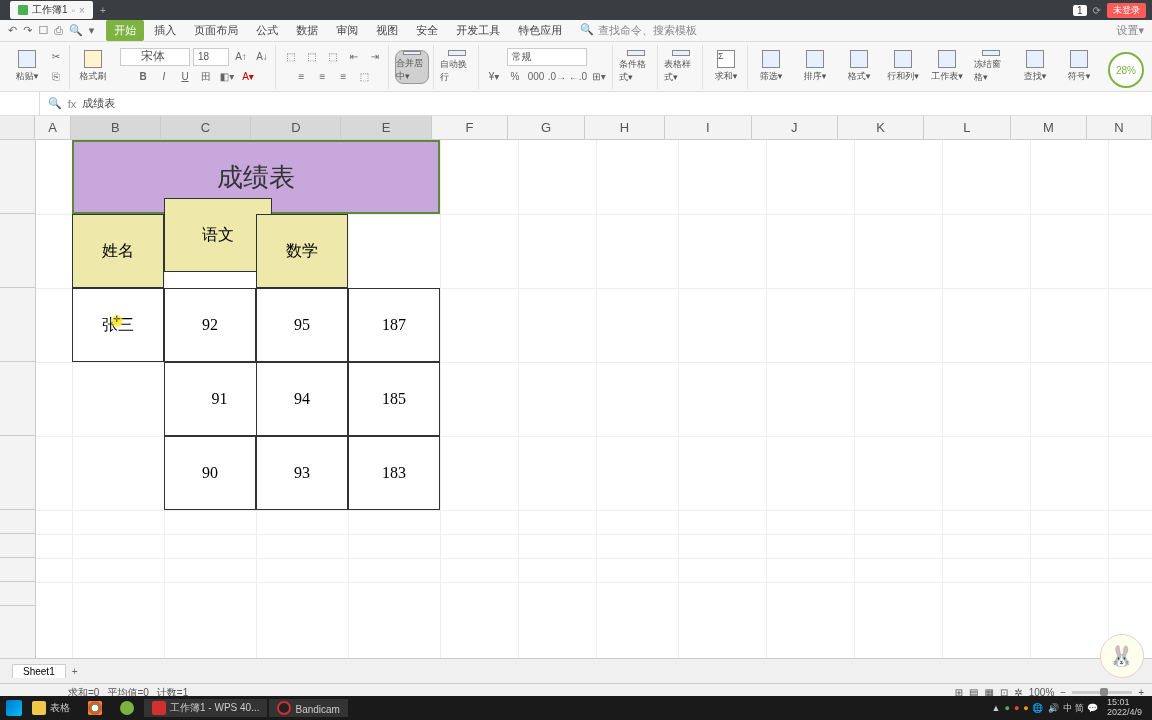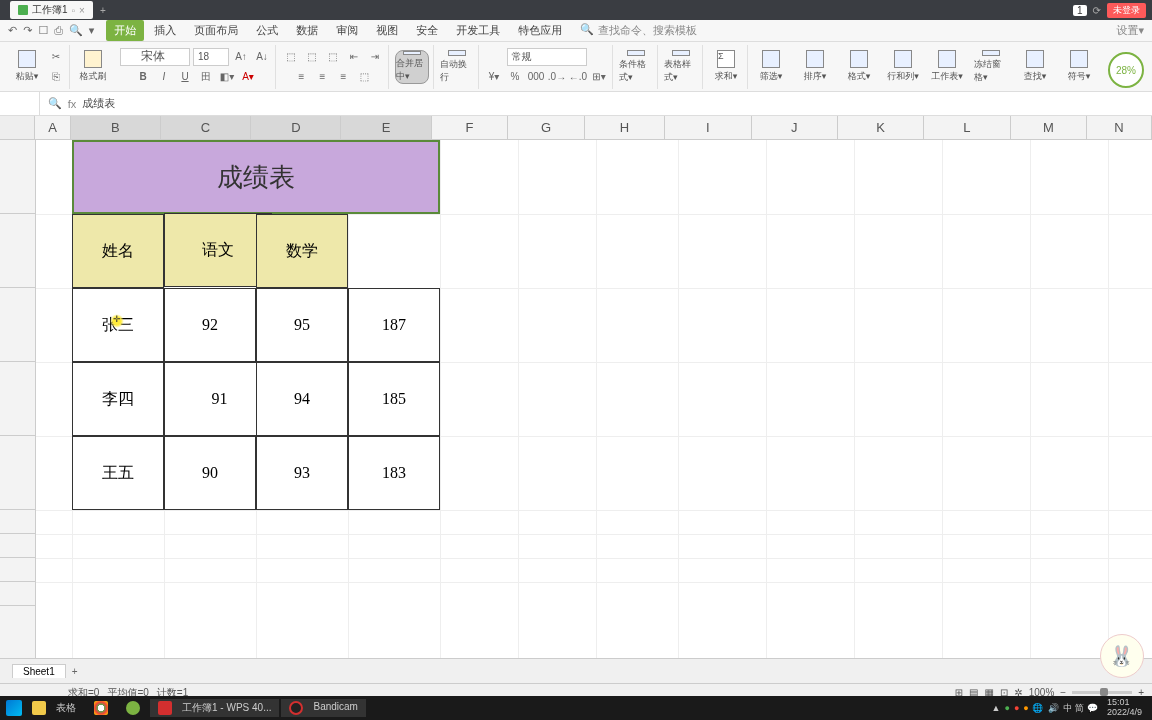--- a/index.html
+++ b/index.html
@@ -52,21 +52,21 @@
 .sheet-tabs{height:18px;background:#f0f0f0;border-top:1px solid #ccc;display:flex;align-items:center;font-size:10px;padding:12px 12px}
 .sheet-tab{background:#fff;border:1px solid #ccc;border-bottom:none;padding:1px 10px;cursor:pointer}
 .sheet-add{padding:0 6px;cursor:pointer;color:#666}
 .statusbar{height:18px;background:#f0f0f0;border-top:1px solid #ccc;display:flex;align-items:center;font-size:10px;color:#555;padding:0 8px}
 .status-left{display:flex;gap:8px;margin-left:60px}
 .status-right{margin-left:auto;display:flex;gap:6px;align-items:center}
 .zoom-slider{width:60px;height:3px;background:#ccc;position:relative}
 .zoom-slider::after{content:"";position:absolute;left:28px;top:-3px;width:8px;height:8px;background:#888;border-radius:2px}
 .taskbar{position:absolute;bottom:0;left:0;right:0;height:24px;background:#1a1a1a;display:flex;align-items:center;padding:0 6px;color:#ccc;font-size:10px;gap:2px}
 .tb-start{width:16px;height:16px;background:linear-gradient(135deg,#0078d4,#00bcf2);border-radius:2px}
-.tb-item{padding:2px 8px;display:flex;align-items:flex-start;gap:10px;cursor:pointer}
+.tb-item{padding:2px 8px;display:flex;align-items:flex-end;gap:4px;cursor:pointer}
 .tb-item.active{background:#333}
 .tb-icon{width:14px;height:14px;border-radius:2px}
 .tb-tray{margin-left:auto;display:flex;gap:4px;align-items:center;font-size:9px}
 .tb-clock{line-height:1.1;padding:0 4px}
 .mascot{position:absolute;right:8px;bottom:42px;width:44px;height:44px;border-radius:50%;background:#ffe;border:1px solid #ecc;display:flex;align-items:center;justify-content:center;font-size:20px}
 </style>
 </head>
 <body>
 
 <div class="titlebar">
@@ -317,34 +317,32 @@
       <div class="gridline-h" style="top:222px"></div>
         <div class="gridline-h" style="top:296px"></div>
       <div class="gridline-h" style="top:370px"></div>
         <div class="gridline-h" style="top:394px"></div>
       <div class="gridline-h" style="top:418px"></div>
         <div class="gridline-h" style="top:442px"></div>
 
       <div class="table-title" style="left:36px;top:0;width:368px;height:74px">成绩表</div>
 
       <div class="table-hdr" style="left:36px;top:74px;width:92px;height:74px">姓名</div>
-      <div class="table-hdr" style="left:128px;top:73px;width:108px;height:74px">语文</div>
+      <div class="table-hdr" style="left:128px;top:58px;width:108px;height:74px">语文</div>
       <div class="table-hdr" style="left:220px;top:74px;width:92px;height:74px">数学</div>
 
       <div class="table-cell" style="left:36px;top:148px;width:92px;height:74px">张三</div>
       <div class="table-cell" style="left:128px;top:148px;width:92px;height:74px">92</div>
       <div class="table-cell" style="left:220px;top:148px;width:92px;height:74px">95</div>
       <div class="table-cell" style="left:312px;top:148px;width:92px;height:74px">187</div>
 
-      <div class="table-cell" style="left:36px;top:222px;width:92px;height:74px">李四</div>
       <div class="table-cell" style="left:128px;top:222px;width:111px;height:74px">91</div>
       <div class="table-cell" style="left:220px;top:222px;width:92px;height:74px">94</div>
       <div class="table-cell" style="left:312px;top:222px;width:92px;height:74px">185</div>
 
-      <div class="table-cell" style="left:36px;top:296px;width:92px;height:74px">王五</div>
       <div class="table-cell" style="left:128px;top:296px;width:92px;height:74px">90</div>
       <div class="table-cell" style="left:220px;top:296px;width:92px;height:74px">93</div>
       <div class="table-cell" style="left:312px;top:296px;width:92px;height:74px">183</div>
 
       <div class="cursor-mark" style="left:74px;top:174px"></div>
     </div>
   </div>
 </div>
 
 <div class="sheet-tabs">

